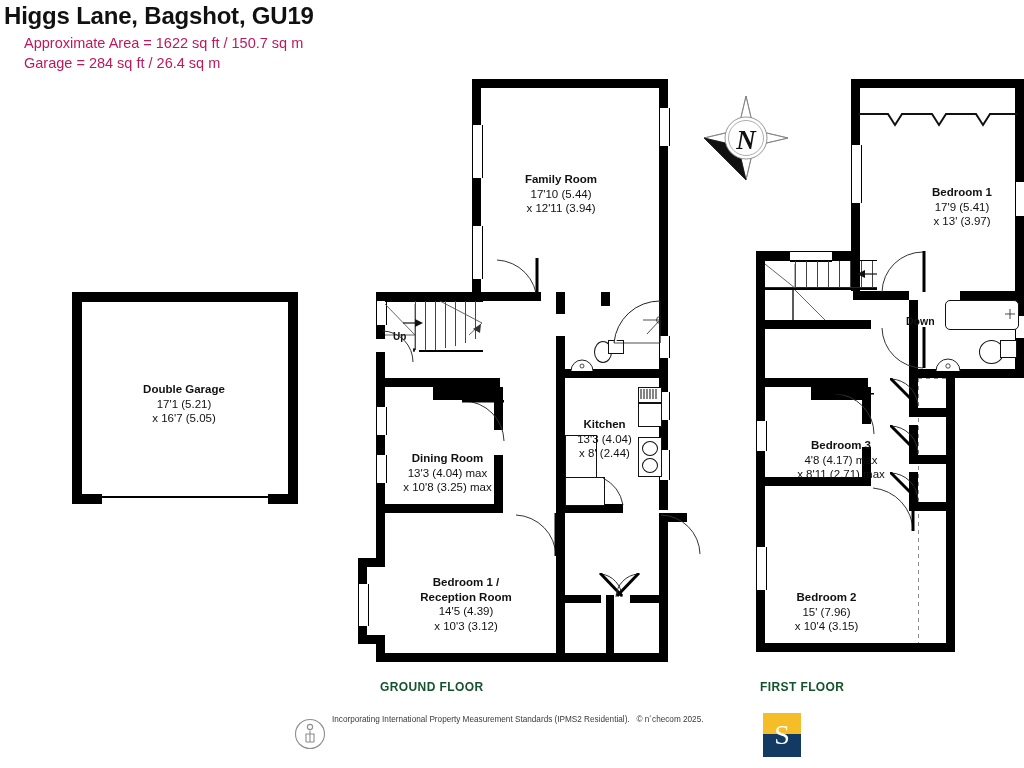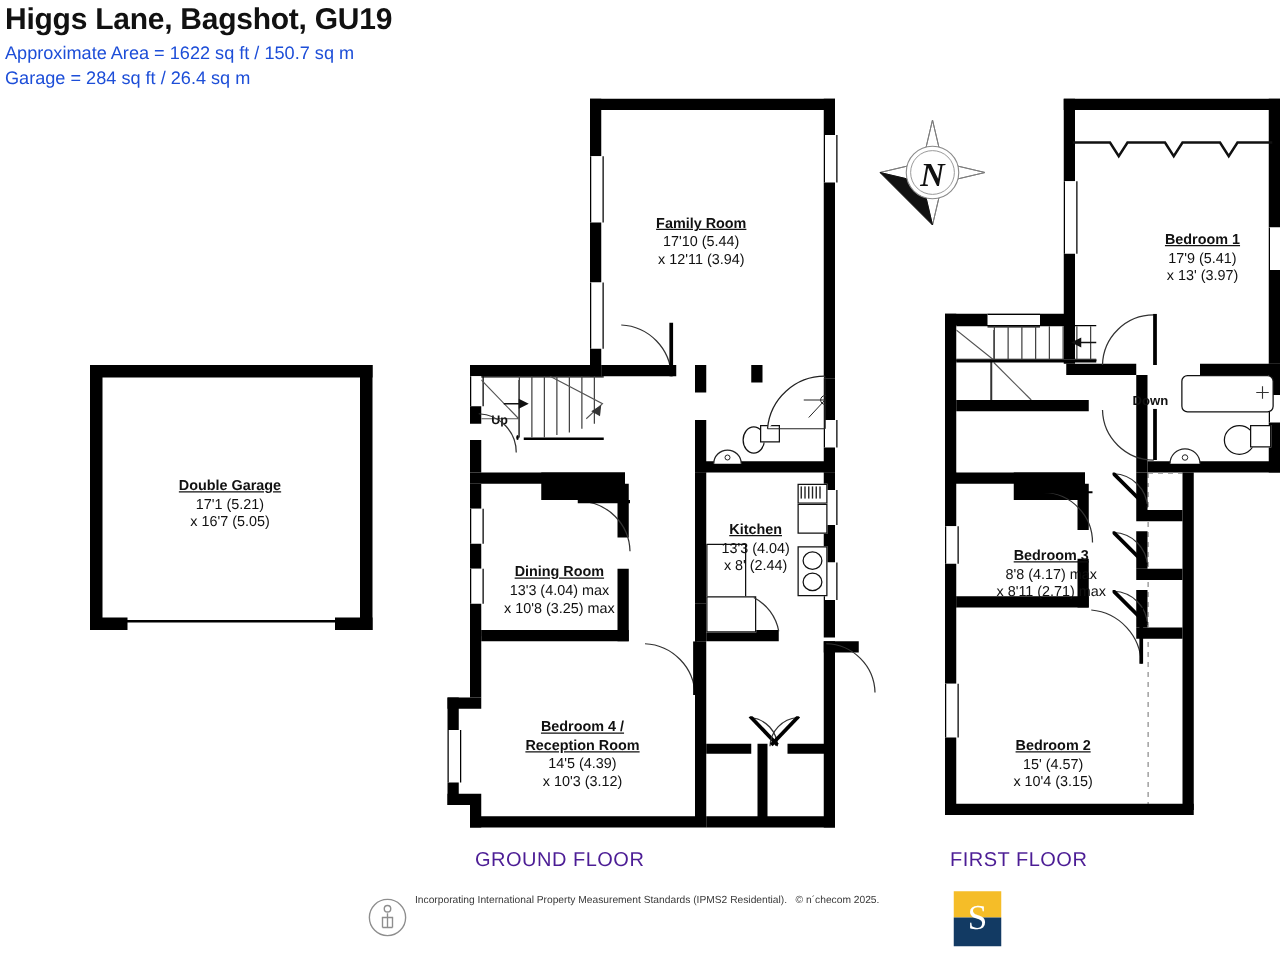--- a/index.html
+++ b/index.html
@@ -10,35 +10,35 @@
     color:#1a1a1a;
   }
   #stage{position:absolute;left:0;top:0;width:1024px;height:740px;}
 
   
   #header{position:absolute;left:4px;top:2px;width:560px;}
   #title{
     font-size:24px;font-weight:bold;letter-spacing:-0.2px;
     color:#111;line-height:1.18;margin:0 0 4px 0;
   }
-  .area-line{font-size:14.5px;line-height:1.33;color:#1d4ed8;}
+  .area-line{font-size:14.5px;line-height:1.33;color:#be185d;margin-left:20px;}
   #disclaimer{font-size:9.5px;color:#333;margin-top:3px;line-height:1.2;}
 
   
   .wall{position:absolute;background:#000;}
   .win{position:absolute;background:#fff;border-top:1.5px solid #000;border-bottom:1.5px solid #000;}
   .win-v{position:absolute;background:#fff;border-left:1.5px solid #000;border-right:1.5px solid #000;}
   .thin{position:absolute;background:#000;}
   .fix{position:absolute;border:1.3px solid #111;background:#fff;}
   .fix-r{position:absolute;border:1.3px solid #111;background:#fff;border-radius:50%;}
 
   .label{position:absolute;text-align:center;line-height:1.28;white-space:nowrap;}
-  .label .rn{font-size:11.5px;font-weight:bold;color:#111;display:block;text-decoration:underline;}
+  .label .rn{font-size:11.5px;font-weight:bold;color:#111;display:block;}
   .label .dim{font-size:11.5px;color:#111;display:block;}
-  .floor-label{position:absolute;font-size:16px;font-weight:normal;letter-spacing:.4px;color:#4c1d95;}
+  .floor-label{position:absolute;font-size:12px;font-weight:bold;letter-spacing:.4px;color:#14532d;}
   .stairline{position:absolute;background:#444;}
   .uplabel{position:absolute;font-size:10px;font-weight:bold;color:#111;}
 
   
   .hatch{
     position:absolute;
     background-image:
       repeating-linear-gradient(to right, #9a9a9a 0 1px, transparent 1px 26px),
       repeating-linear-gradient(to bottom, #9a9a9a 0 1px, transparent 1px 26px);
   }
@@ -286,21 +286,21 @@
       <span class="dim">x 10'8 (3.25) max</span>
     </div>
 
     <div class="label" style="left:552px;top:417px;width:105px;">
       <span class="rn">Kitchen</span>
       <span class="dim">13'3 (4.04)</span>
       <span class="dim">x 8' (2.44)</span>
     </div>
 
     <div class="label" style="left:390px;top:575px;width:152px;">
-      <span class="rn">Bedroom 4 /</span>
+      <span class="rn">Bedroom 1 /</span>
       <span class="rn">Reception Room</span>
       <span class="dim">14'5 (4.39)</span>
       <span class="dim">x 10'3 (3.12)</span>
     </div>
 
     <div class="floor-label" style="left:380px;top:680px;">GROUND FLOOR</div>
   </div>
 
   <div>
 
@@ -405,35 +405,35 @@
     <div class="wall" style="left:756px;top:451px;width:9px;height:35px;"></div>
     <div class="wall" style="left:862px;top:387px;width:9px;height:37px;"></div>
     <div class="wall" style="left:862px;top:447px;width:9px;height:39px;"></div>
     <div class="wall" style="left:765px;top:477px;width:106px;height:9px;"></div>
     <svg style="position:absolute;left:834px;top:393px;" width="42" height="42">
       <path d="M40 41 A40 40 0 0 0 1 1" fill="none" stroke="#333" stroke-width="1"></path>
       <path d="M0 0 L40 0" stroke="#000" stroke-width="3"></path>
     </svg>
     <div class="label" style="left:766px;top:438px;width:150px;">
       <span class="rn">Bedroom 3</span>
-      <span class="dim">8'8 (4.17) max</span>
+      <span class="dim">4'8 (4.17) max</span>
       <span class="dim">x 8'11 (2.71) max</span>
     </div>
 
     <div class="wall" style="left:756px;top:477px;width:9px;height:70px;"></div>
     <div class="win-v" style="left:756px;top:547px;width:9px;height:43px;"></div>
     <div class="wall" style="left:756px;top:590px;width:9px;height:62px;"></div>
     <div class="wall" style="left:756px;top:643px;width:199px;height:9px;"></div>
     <svg style="position:absolute;left:871px;top:486px;" width="44" height="46">
       <path d="M42 45 A44 44 0 0 0 2 2" fill="none" stroke="#333" stroke-width="1"></path>
       <path d="M42 0 L42 45" stroke="#000" stroke-width="3"></path>
     </svg>
-    <div class="label" style="left:770px;top:590px;width:145px;">
+    <div class="label" style="left:754px;top:590px;width:145px;">
       <span class="rn">Bedroom 2</span>
-      <span class="dim">15' (4.57)</span>
+      <span class="dim">15' (7.96)</span>
       <span class="dim">x 10'4 (3.15)</span>
     </div>
 
     <div class="floor-label" style="left:760px;top:680px;">FIRST FLOOR</div>
   </div>
 
   <div id="footer">
     <div id="info-icon">
       <svg width="32" height="32" viewBox="0 0 32 32">
         <circle cx="16" cy="16" r="14.5" fill="none" stroke="#8e8e8e" stroke-width="1.1"></circle>

